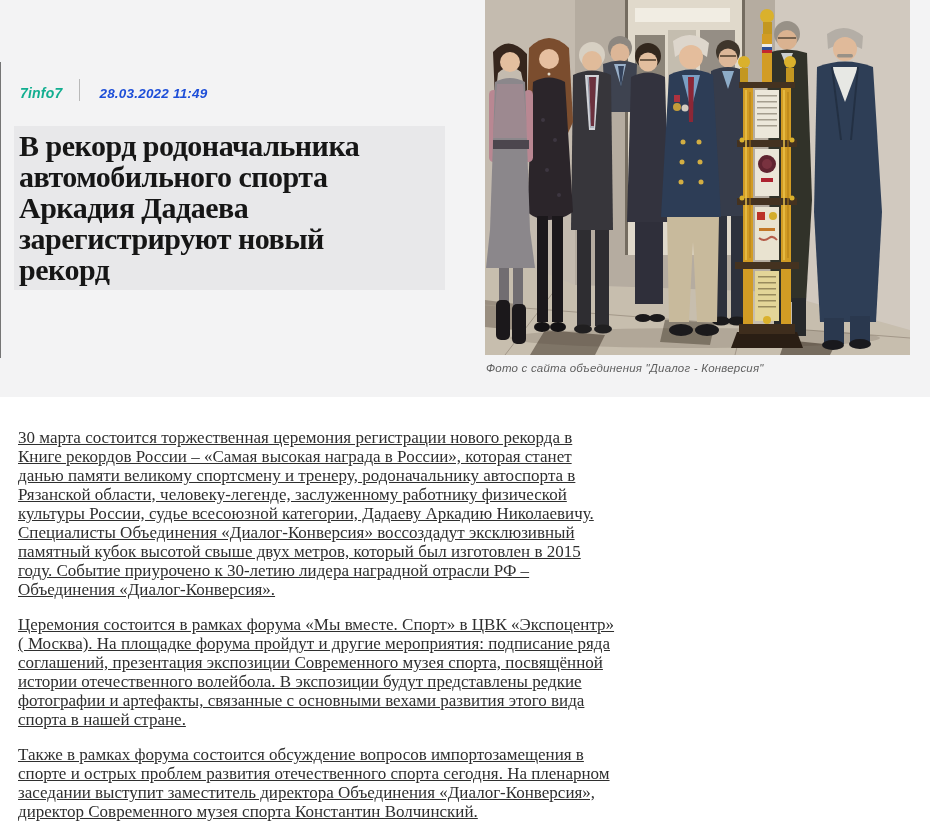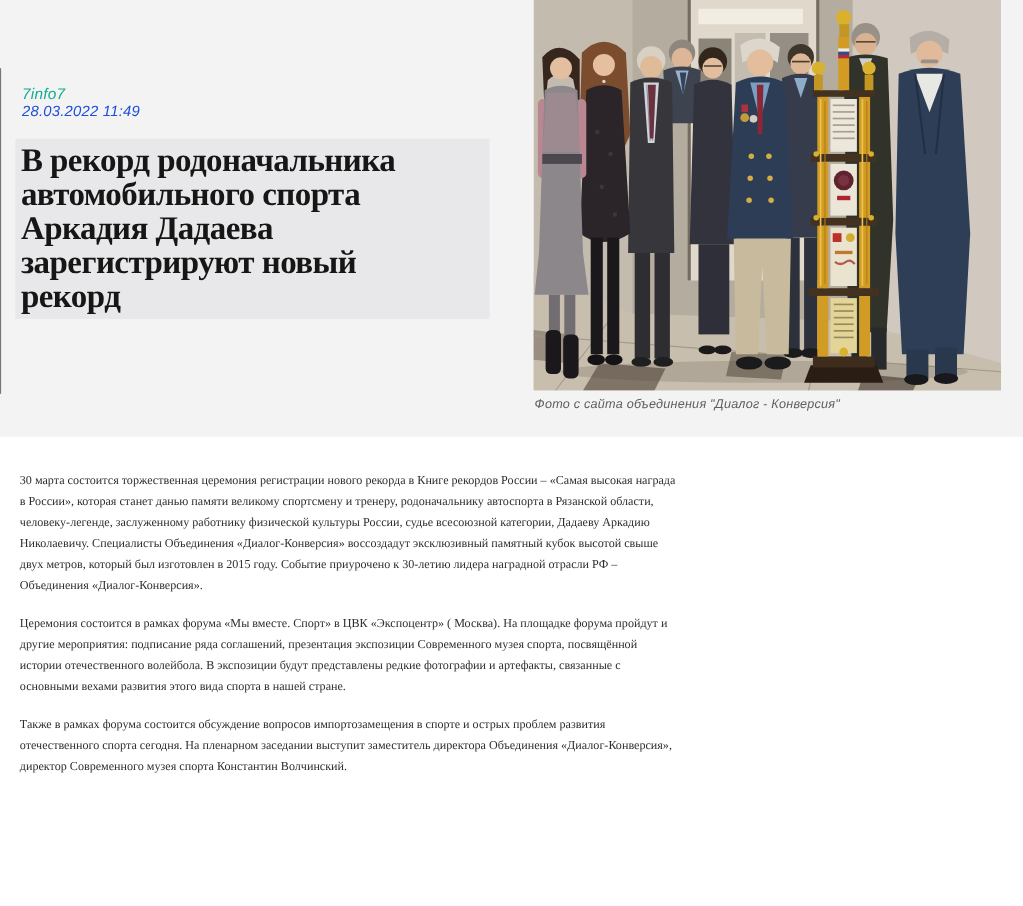--- a/index.html
+++ b/index.html
@@ -5,22 +5,22 @@
   html,body{margin:0;padding:0}
   body{
     width:930px;height:824px;overflow:hidden;
     background:var(--body-bg,#fff);
     font-family:"Liberation Serif",serif;
   }
   .top-section{position:relative;width:930px;height:397px;background:var(--section-bg,#f3f3f4)}
   .edge-artifact{position:absolute;left:0;top:62px;width:1px;height:296px;background:#3f3f3f;opacity:.7}
   .brand-row{
     position:absolute;left:20px;top:77px;height:24px;
-    display:flex;align-items:flex-start;
-    font-family:"Liberation Sans",sans-serif;font-style:italic;font-weight:normal;flex-direction:column;
+    display:flex;align-items:flex-end;
+    font-family:"Liberation Sans",sans-serif;font-style:italic;font-weight:bold;
   }
   .logo{color:var(--accent,#12ae90);font-size:14px;letter-spacing:.2px;text-decoration:none;cursor:pointer}
   .brand-sep{width:1px;height:22px;background:#b9b9b9;margin:0 19px 0 17px}
   .pub-date{color:#1d4ed8;font-size:13.5px;letter-spacing:.2px}
   .headline{
     position:absolute;left:14px;top:126px;width:431px;box-sizing:border-box;
     background:var(--highlight-bg,#e8e8ea);padding:4px 0 5px 5px;margin:0;
   }
   .headline div{
     font-family:"Liberation Serif",serif;font-weight:bold;
@@ -28,21 +28,21 @@
   }
   .photo-fig{position:absolute;left:485px;top:0;margin:0;line-height:0}
   .photo-caption{
     position:absolute;left:486px;top:361px;
     font-family:"Liberation Sans",sans-serif;font-style:italic;
     font-size:11.5px;color:var(--caption-color,#5f5f5f);letter-spacing:.2px;line-height:14px;
   }
   .article-body{background:var(--body-bg,#fff);padding:31px 0 0 18px;min-height:396px;box-sizing:border-box}
   .article-body p{
     width:598px;margin:0 0 16px;
-    font-size:11px;line-height:19px;color:var(--text,#2f2f2f);
+    font-size:17px;line-height:19px;color:var(--text,#2f2f2f);text-decoration:underline;
   }
 </style>
 </head>
 <body>
 
 <div class="top-section">
   <div class="edge-artifact"></div>
 
   <div class="brand-row">
     <a class="logo">7info7</a>

